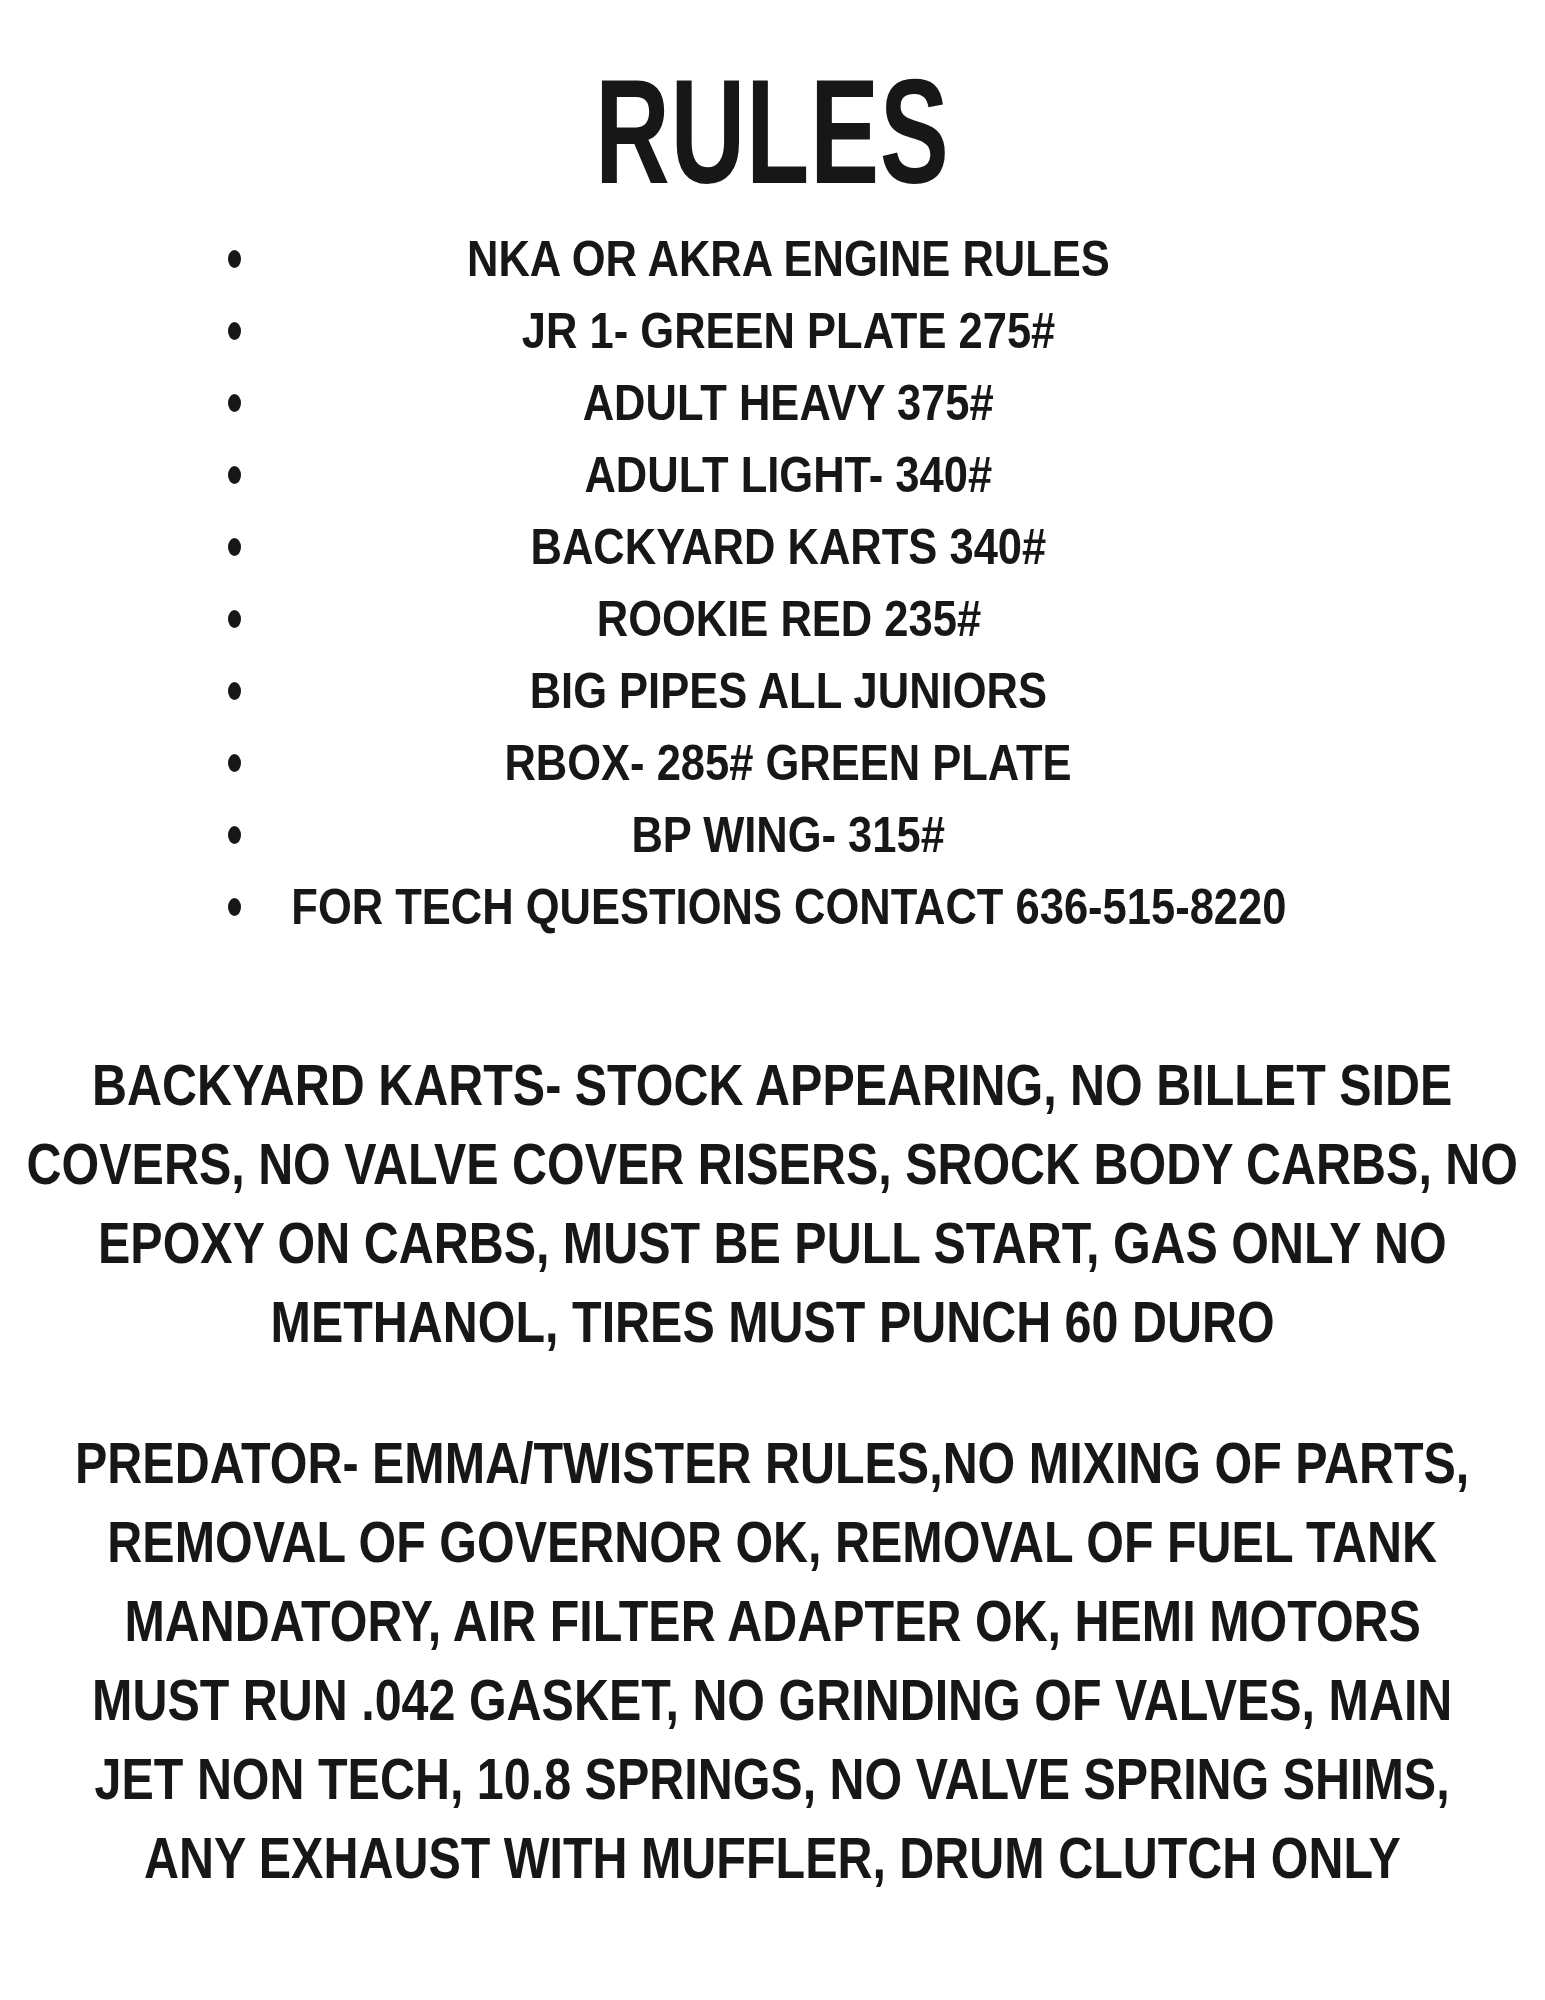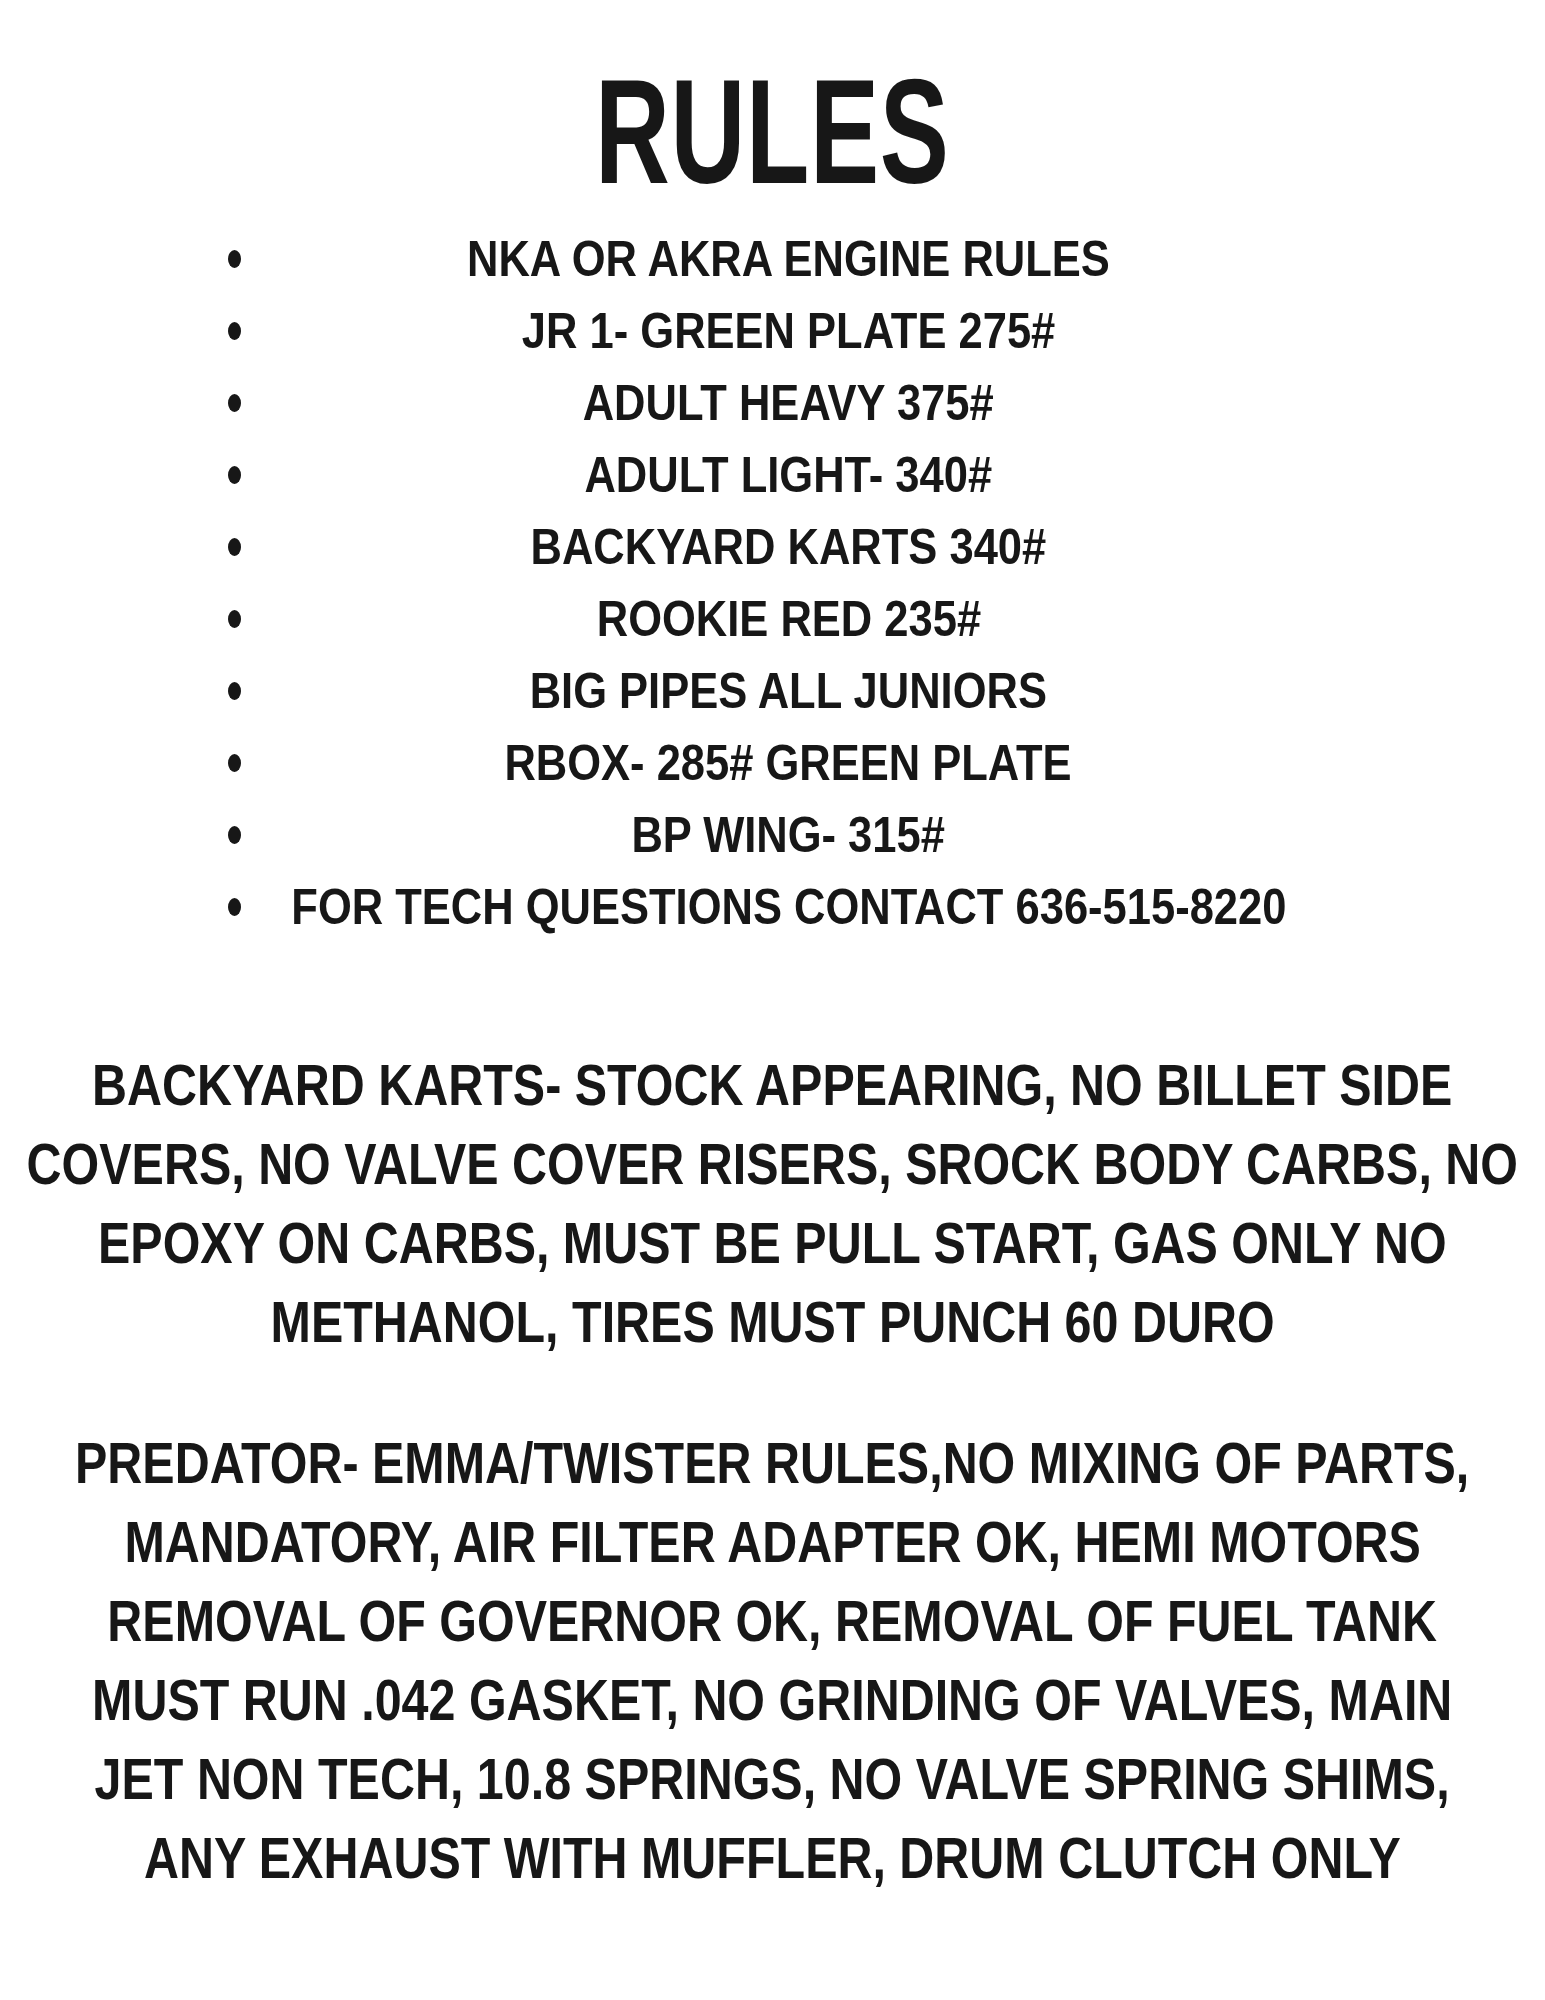--- a/index.html
+++ b/index.html
@@ -159,24 +159,24 @@
     <div class="para-line">
         <span class="squeeze">METHANOL, TIRES MUST PUNCH 60 DURO</span>
       </div>
   </div>
 
   <div class="para para-predator">
     <div class="para-line">
         <span class="squeeze">PREDATOR- EMMA/TWISTER RULES,NO MIXING OF PARTS,</span>
       </div>
     <div class="para-line">
-        <span class="squeeze">MANDATORY, AIR FILTER ADAPTER OK, HEMI MOTORS</span>
+        <span class="squeeze">REMOVAL OF GOVERNOR OK, REMOVAL OF FUEL TANK</span>
       </div>
     <div class="para-line">
-        <span class="squeeze">REMOVAL OF GOVERNOR OK, REMOVAL OF FUEL TANK</span>
+        <span class="squeeze">MANDATORY, AIR FILTER ADAPTER OK, HEMI MOTORS</span>
       </div>
     <div class="para-line">
         <span class="squeeze">MUST RUN .042 GASKET, NO GRINDING OF VALVES, MAIN</span>
       </div>
     <div class="para-line">
         <span class="squeeze">JET NON TECH, 10.8 SPRINGS, NO VALVE SPRING SHIMS,</span>
       </div>
     <div class="para-line">
         <span class="squeeze">ANY EXHAUST WITH MUFFLER, DRUM CLUTCH ONLY</span>
       </div>

